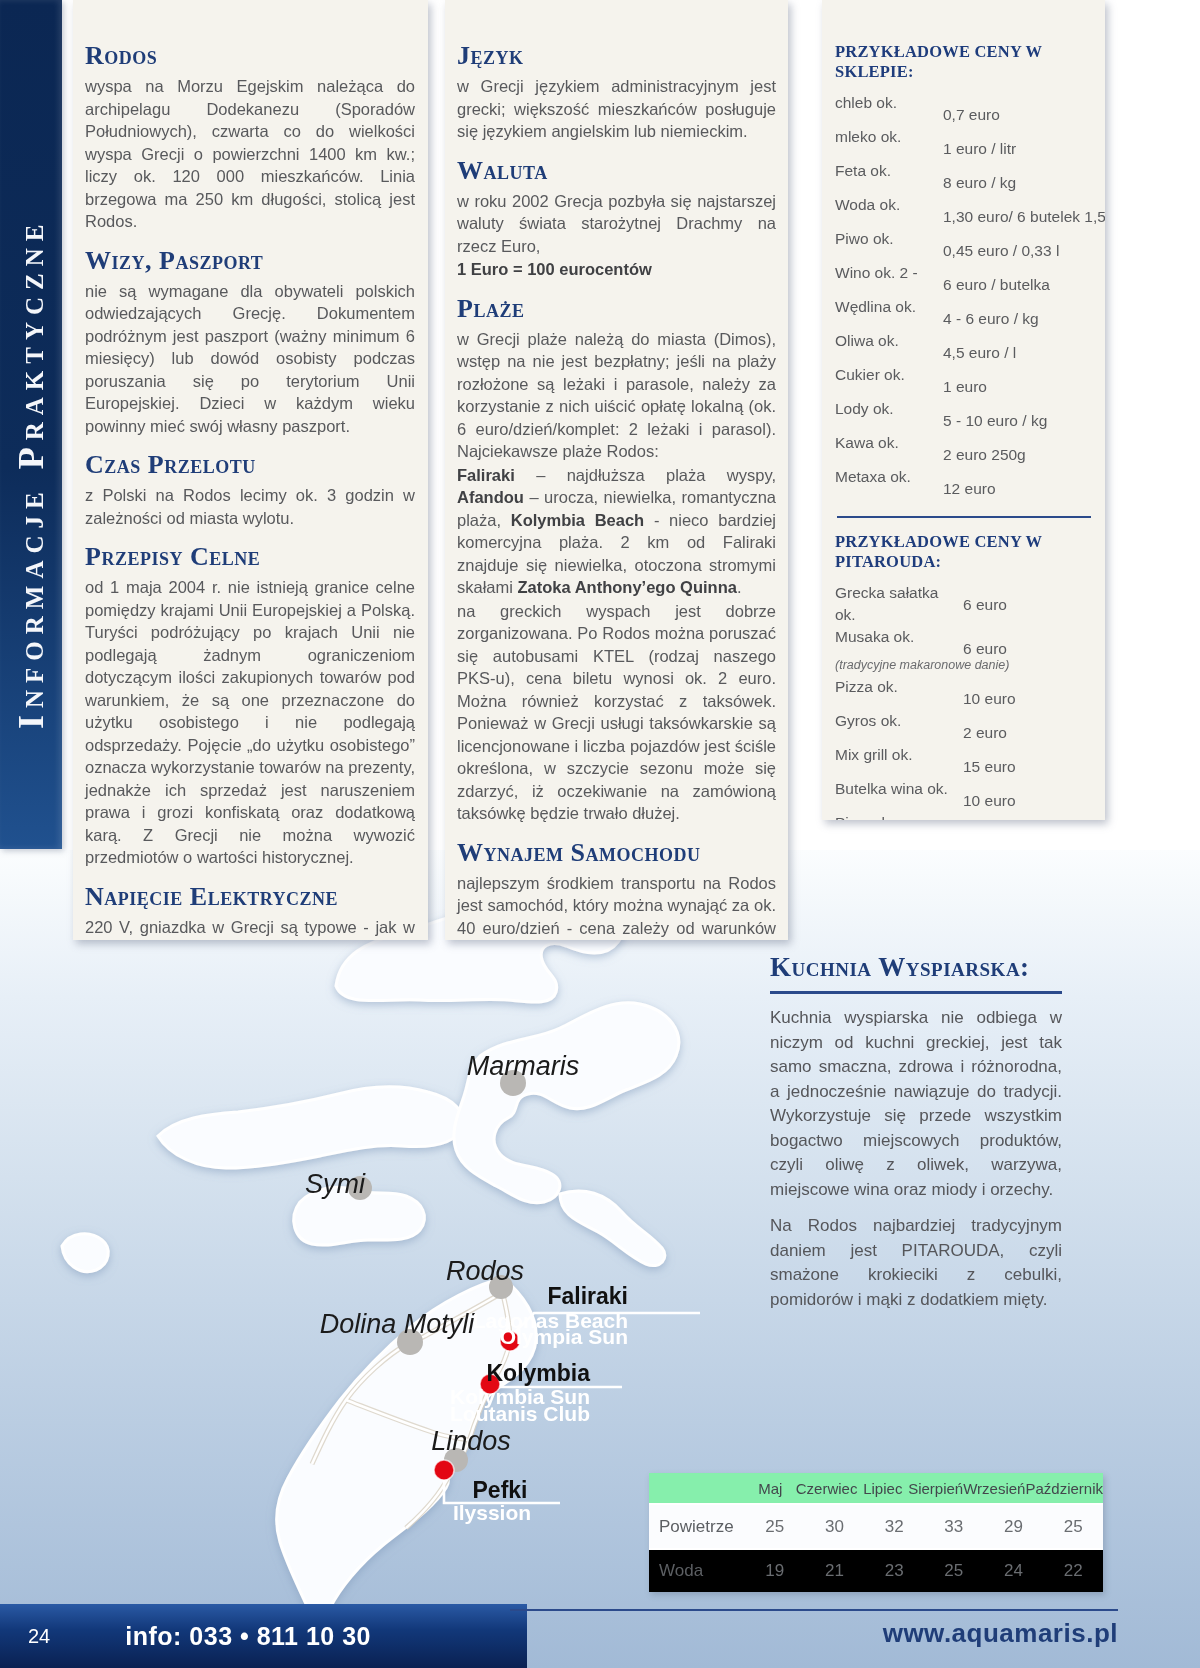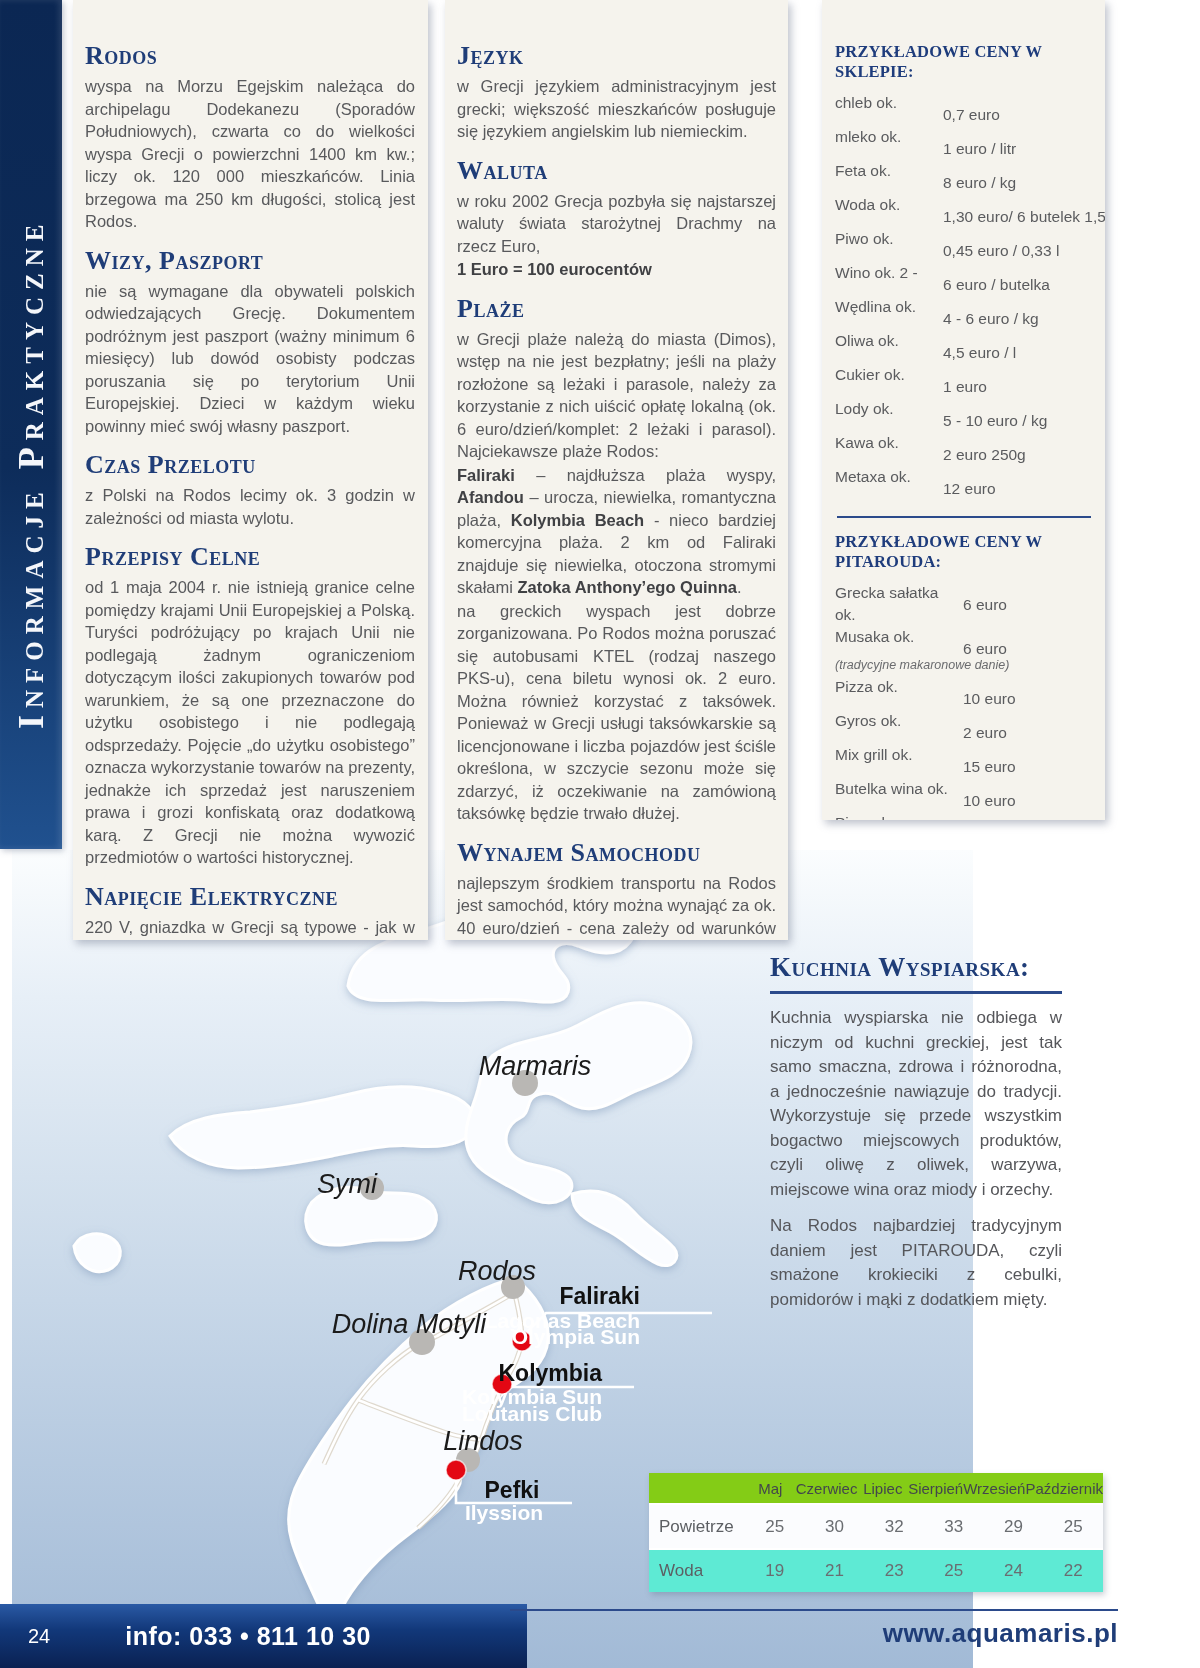--- a/index.html
+++ b/index.html
@@ -4,21 +4,21 @@
 <style>
   html,body{margin:0;padding:0;}
   body{
     width:1200px;height:1668px;position:relative;overflow:hidden;
     background:#ffffff;
     font-family:"Liberation Sans",sans-serif;
     -webkit-font-smoothing:antialiased;
   }
   
   .map-bg{
-    position:absolute;left:12px;top:850px;width:961px;height:818px;
+    position:absolute;left:0;top:850px;width:1200px;height:818px;
     background:linear-gradient(180deg,#fbfdfe 0%,#e7eff7 18%,#d4e1ee 40%,#bacde2 70%,#a2badTrap 100%);
     background:linear-gradient(180deg,#fbfdfe 0%,#e7eff7 18%,#d4e1ee 40%,#bacde2 70%,#a2bad6 100%);
     z-index:0;
   }
   .map-bg svg{position:absolute;left:0;top:0;}
   .land{fill:#fafcff;stroke:#ffffff;stroke-width:3;}
   .road-casing{fill:none;stroke:#d9d2c6;stroke-width:5;opacity:.85;}
   .road{fill:none;stroke:#ffffff;stroke-width:2.6;}
   .city-label{font-family:"Liberation Sans",sans-serif;font-style:italic;font-size:27px;fill:#1b1b1b;}
   .resort-label{font-family:"Liberation Sans",sans-serif;font-size:23px;font-weight:600;fill:#101010;}
@@ -81,23 +81,23 @@
     color:#1f3d78;font-size:27px;margin:0;padding-bottom:8px;border-bottom:3px solid #2b4a8b;
     letter-spacing:.5px;
   }
   .kuchnia p{font-size:17px;line-height:24.5px;color:#55565a;text-align:justify;margin:12px 0 0 0;}
   
   .wtable{
     position:absolute;left:649px;top:1473px;width:454px;z-index:2;
     box-shadow:2px 3px 6px rgba(80,95,120,.3);
   }
   .wrow{display:grid;grid-template-columns:96px repeat(6,1fr);align-items:center;}
-  .wrow.head{height:30px;background:#84cc16;}
+  .wrow.head{height:30px;background:#86efac;}
   .wrow.r1{height:43px;background:#fbfcfe;border-top:2px solid #ffffff;}
-  .wrow.r2{height:42px;background:#5eead4;border-top:2px solid #ffffff;}
+  .wrow.r2{height:42px;background:#000000;border-top:2px solid #ffffff;}
   .wcell{text-align:center;font-size:15px;color:#43474c;}
   .wcell.v{font-size:17px;color:#6a6d71;}
   .wlabel{text-align:left;padding-left:10px;font-size:17px;color:#5c5f63;}
   
   .footer-bar{
     position:absolute;left:0;top:1604px;width:527px;height:64px;z-index:3;
     background:linear-gradient(180deg,#2a5aa5 0%,#12387a 40%,#0a2152 100%);
     display:flex;align-items:center;color:#fff;
   }
   .page-num{font-size:20px;margin-left:28px;}

